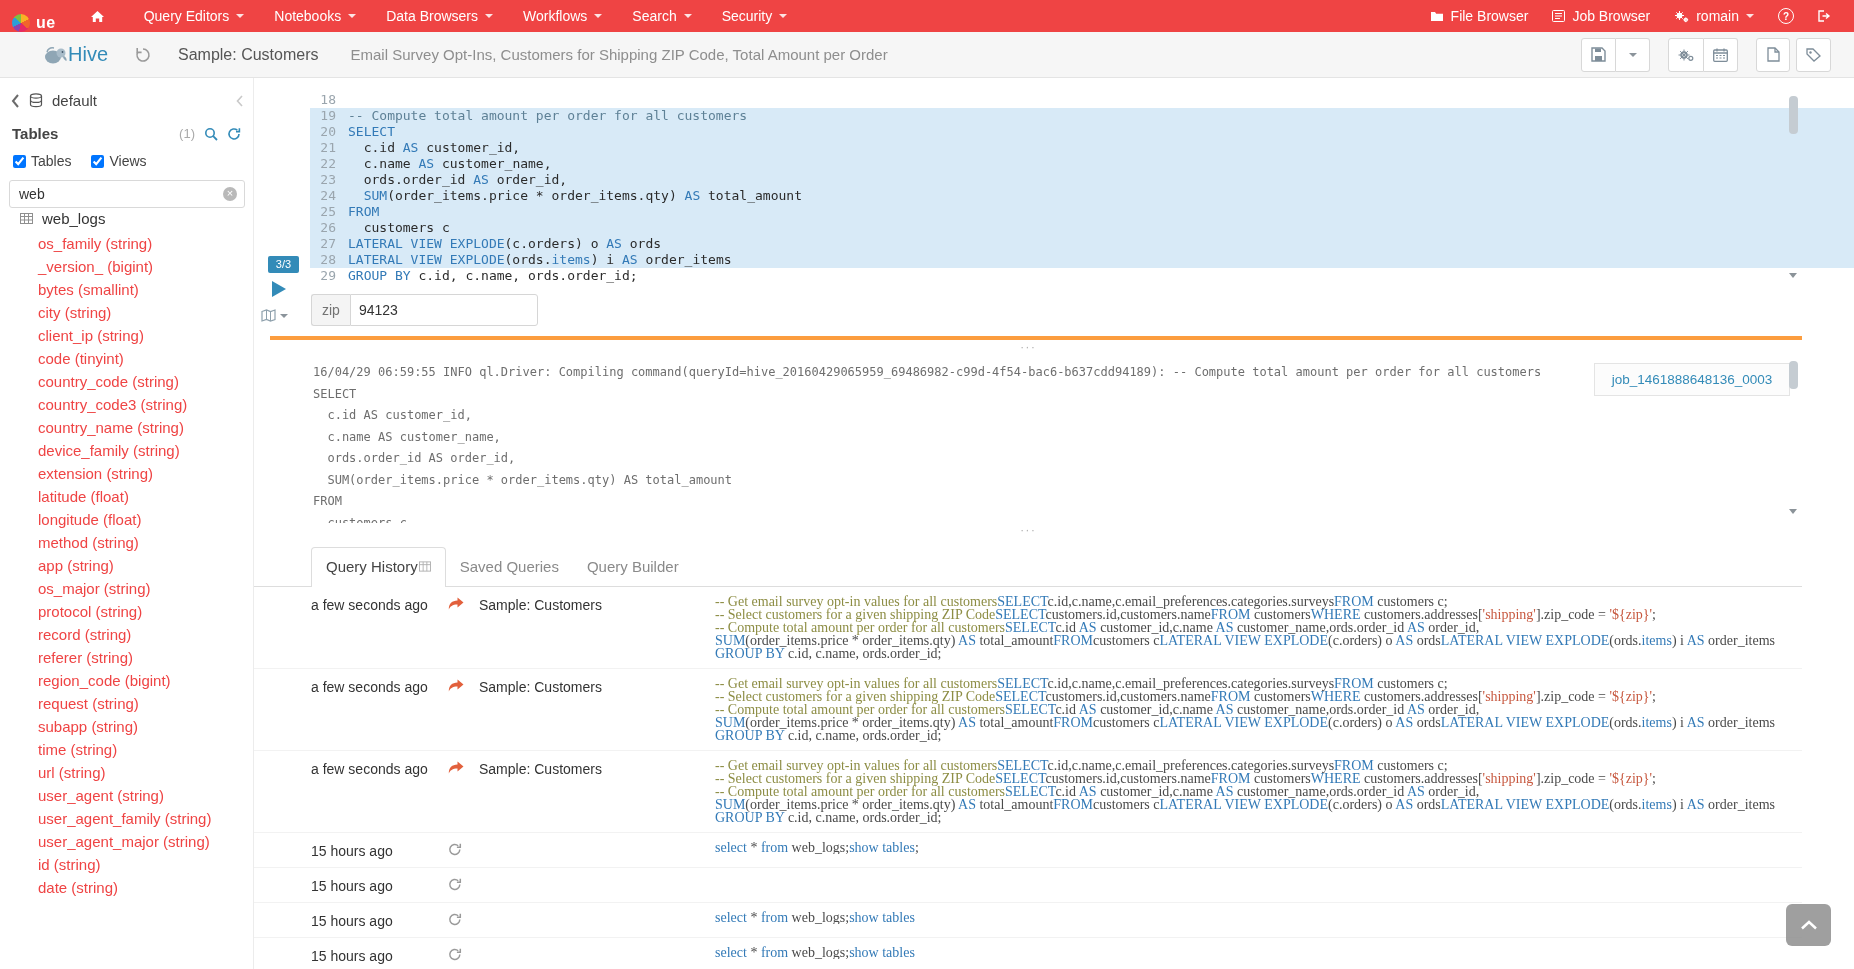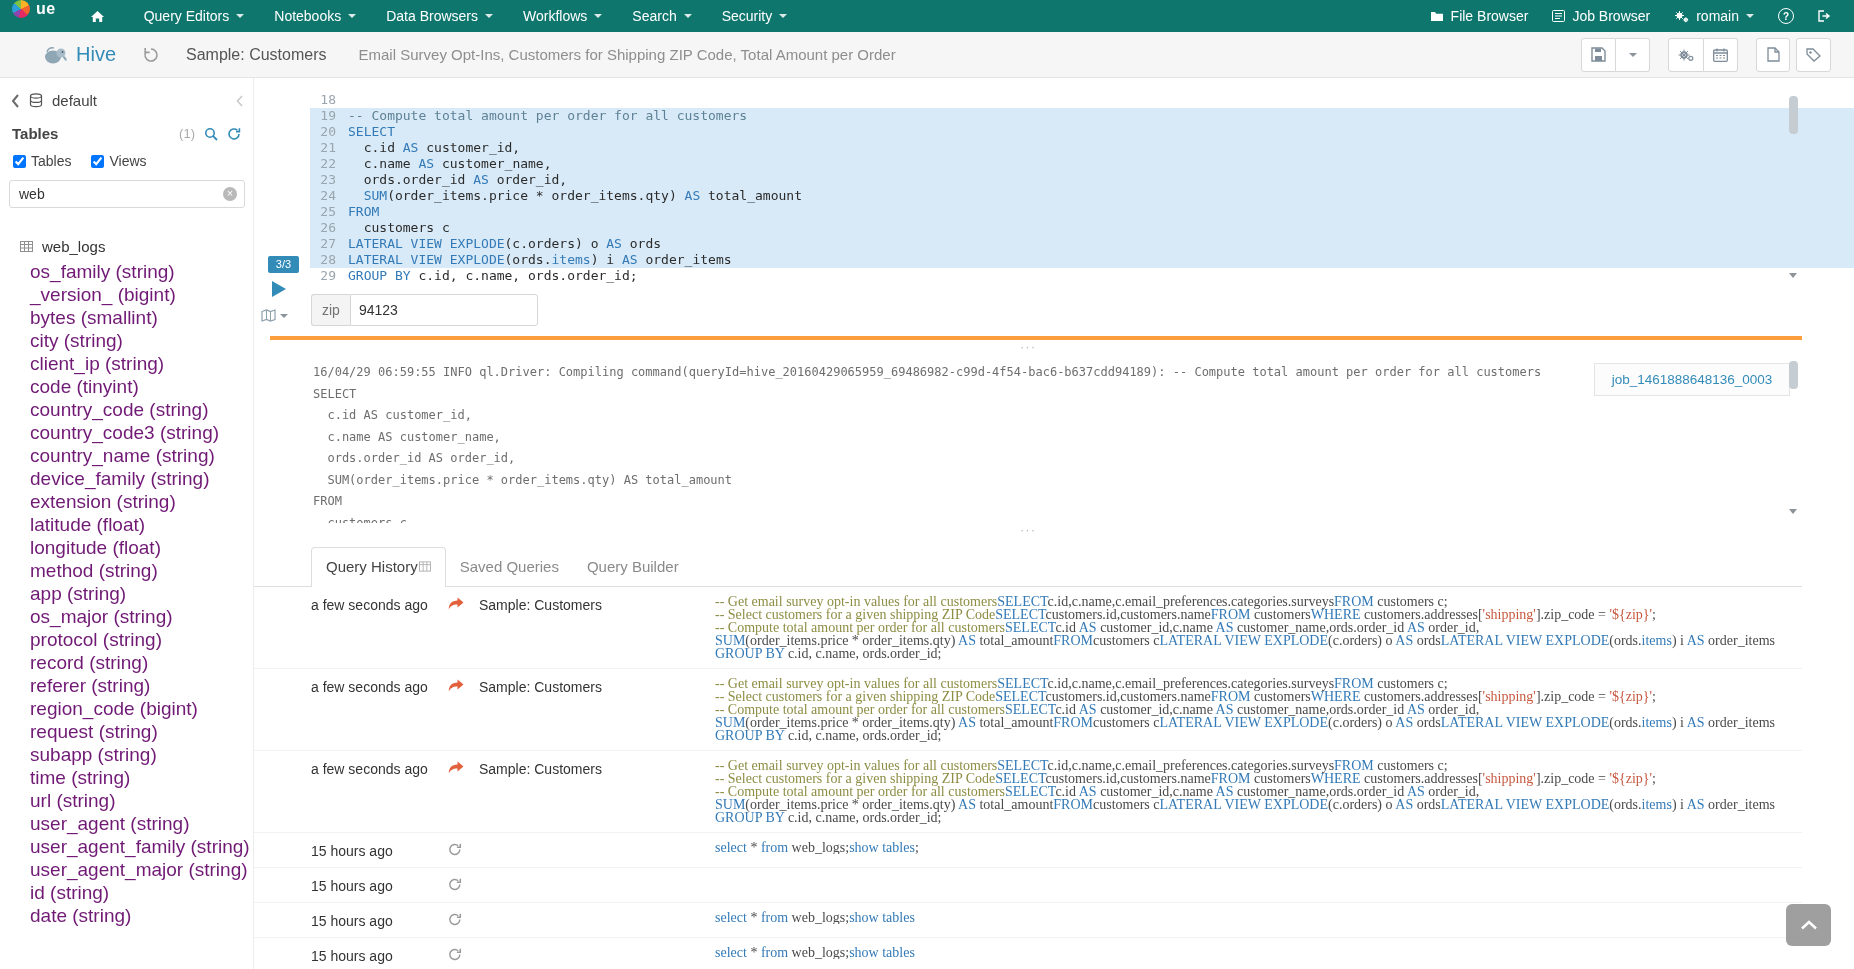--- a/index.html
+++ b/index.html
@@ -1,37 +1,37 @@
 <!DOCTYPE html>
 <html><head>
 <meta charset="utf-8">
 <style>
   *{box-sizing:border-box;margin:0;padding:0}
   html,body{width:1854px;height:969px}
   body{position:relative;font-family:"Liberation Sans",sans-serif;background:#fff;overflow:hidden;font-size:14px;color:#333}
   svg{display:block}
 
   
-  .navbar{position:absolute;top:0;left:0;width:1854px;height:32px;background:#0f766e;display:flex;align-items:flex-start;color:#fff}
+  .navbar{position:absolute;top:0;left:0;width:1854px;height:32px;background:#ef4444;display:flex;align-items:flex-end;color:#fff}
   .nav-logo{display:flex;align-items:center;gap:6px;margin-left:12px;cursor:pointer}
   .hue-circle{width:18px;height:18px;border-radius:50%;background:conic-gradient(#f9b125 0 18%,#f2642c 18% 36%,#e52a63 36% 54%,#8e44ad 54% 68%,#2c9fd8 68% 86%,#7dc242 86% 100%)}
   .hue-text{font-size:16px;font-weight:bold;color:#fff;letter-spacing:.5px}
   .nav-home{margin-left:24px;padding:0 10px;height:32px;display:flex;align-items:center;cursor:pointer}
   .nav-menus{display:flex;margin-left:14px;height:32px}
   .nav-item{display:flex;align-items:center;gap:7px;padding:0 15px;height:32px;cursor:pointer;white-space:nowrap}
   .nav-right{margin-left:auto;display:flex;align-items:center;padding-right:10px;height:32px}
   .nav-right .nav-item{padding:0 12px}
   .caret-down{width:0;height:0;border-left:4px solid transparent;border-right:4px solid transparent;border-top:4px solid rgba(255,255,255,.85);display:inline-block}
   .caret-gray{width:0;height:0;border-left:4px solid transparent;border-right:4px solid transparent;border-top:4px solid #8b949b;display:inline-block}
   .help-circle{width:16px;height:16px;border:1.5px solid #fff;border-radius:50%;display:flex;align-items:center;justify-content:center;font-size:10px;font-weight:bold;color:#fff}
 
   
   .appbar{position:absolute;top:32px;left:0;width:1854px;height:46px;background:#f6f6f6;border-bottom:1px solid #e4e4e4;display:flex;align-items:center}
   .hive-logo{margin-left:42px}
-  .app-name{font-size:20px;color:#338bb8;margin-left:8px;cursor:pointer}
+  .app-name{font-size:20px;color:#338bb8;cursor:pointer}
   .hist-ic{margin-left:26px;cursor:pointer}
   .q-name{font-size:16px;color:#555;margin-left:26px}
   .q-desc{font-size:15px;color:#8e8e8e;margin-left:32px}
   .appbar-actions{margin-left:auto;display:flex;align-items:center;padding-right:23px}
   .btn-group{display:flex}
   .btn-group + .btn-group{margin-left:18px}
   .abtn{height:34px;min-width:34px;padding:0 9px;background:#fff;border:1px solid #d8d8d8;display:flex;align-items:center;justify-content:center;cursor:pointer}
   .btn-group .abtn + .abtn{border-left:none}
   .btn-group .abtn:first-child{border-radius:3px 0 0 3px}
   .btn-group .abtn:last-child{border-radius:0 3px 3px 0}
@@ -47,23 +47,23 @@
   .sb-collapse{margin-left:auto;cursor:pointer}
   .sb-tables-row{display:flex;align-items:center;padding:0 12px;margin-top:16px}
   .sb-tables-label{font-size:15px;font-weight:bold;color:#444}
   .sb-right{margin-left:auto;display:flex;align-items:center;gap:9px}
   .sb-count{font-size:13px;color:#aaa}
   .sb-check-row{display:flex;gap:20px;padding:11px 13px 0;font-size:14px;color:#444}
   .sb-check-row label{display:flex;align-items:center;gap:5px;cursor:pointer}
   .sb-search{position:relative;margin:11px 9px 0}
   .sb-search input{width:236px;height:28px;border:1px solid #d9d9d9;border-radius:3px;padding:0 26px 0 9px;font-size:14px;color:#333;font-family:"Liberation Sans",sans-serif;outline:none}
   .sb-clear{position:absolute;right:7px;top:7px;width:14px;height:14px;border-radius:50%;background:#b9b9b9;color:#fff;font-size:11px;line-height:13px;text-align:center;cursor:pointer}
-  .sb-table{display:flex;align-items:center;gap:9px;padding:0 10px 0 20px;margin-top:30px;font-size:15px;color:#333;cursor:pointer}
+  .sb-table{display:flex;align-items:center;gap:9px;padding:0 10px 0 20px;margin-top:2px;font-size:15px;color:#333;cursor:pointer}
   #sb-columns{margin-top:5px}
-  .sb-col{height:23px;line-height:23px;padding-left:30px;font-size:19px;color:#701a75;white-space:nowrap;cursor:pointer}
+  .sb-col{height:23px;line-height:23px;padding-left:38px;font-size:15px;color:#ef4444;white-space:nowrap;cursor:pointer}
 
   
   .editor{position:absolute;left:310px;top:92px;width:1684px;font-family:"DejaVu Sans Mono",monospace;font-size:13px}
   .ed-line{height:16px;line-height:16px;white-space:pre;display:flex}
   .ed-line.sel{background:#d8eaf7}
   .ln{display:inline-block;width:26px;text-align:right;margin-right:12px;color:#9aa5ad;flex:none}
   .code{white-space:pre;color:#2b2b2b}
   .tk-kw{color:#337ab7}
   .tk-cm{color:#8d8d44}
   .editor .tk-cm{color:#5e8196}

